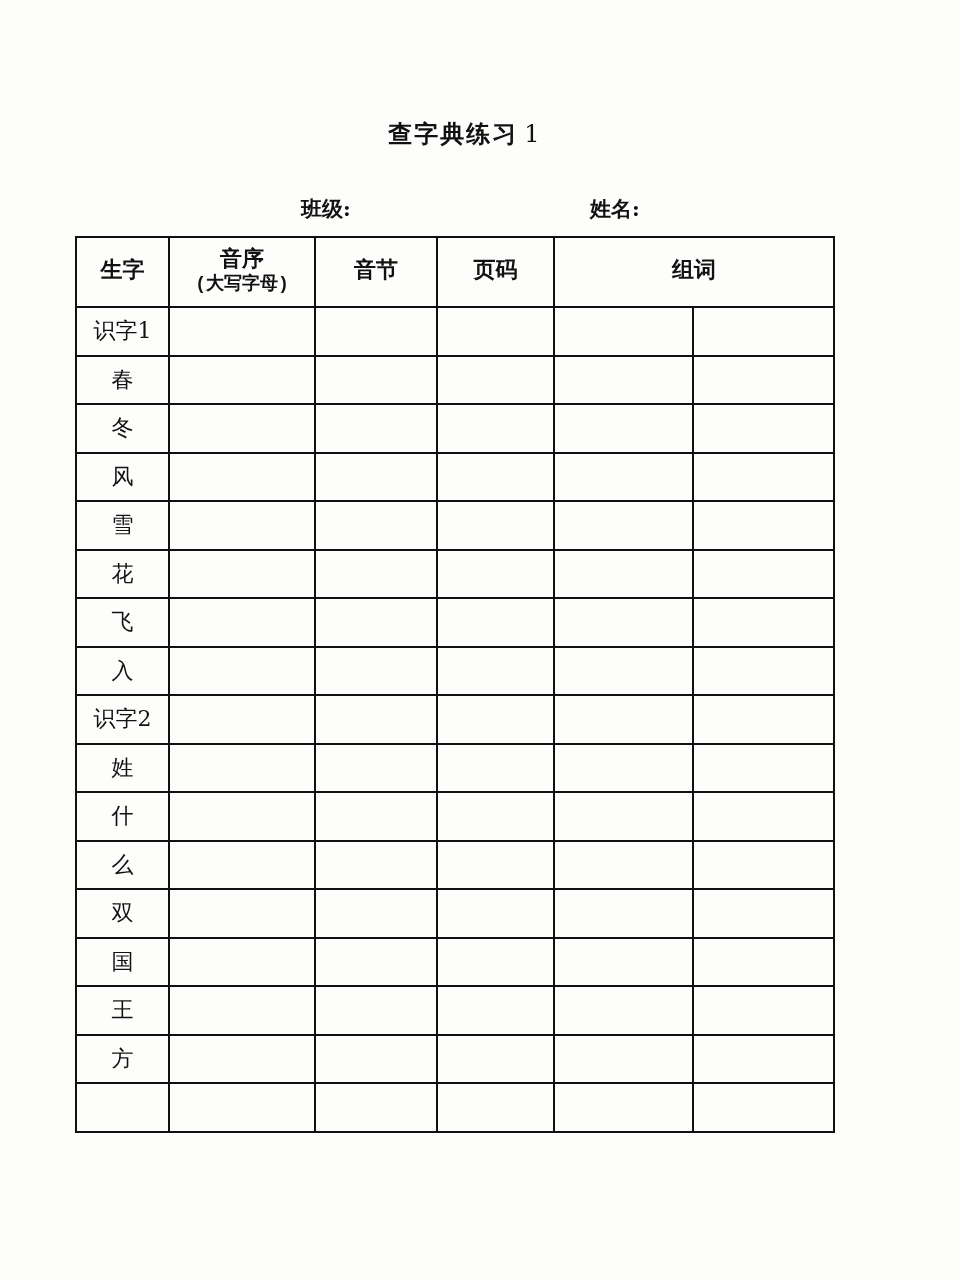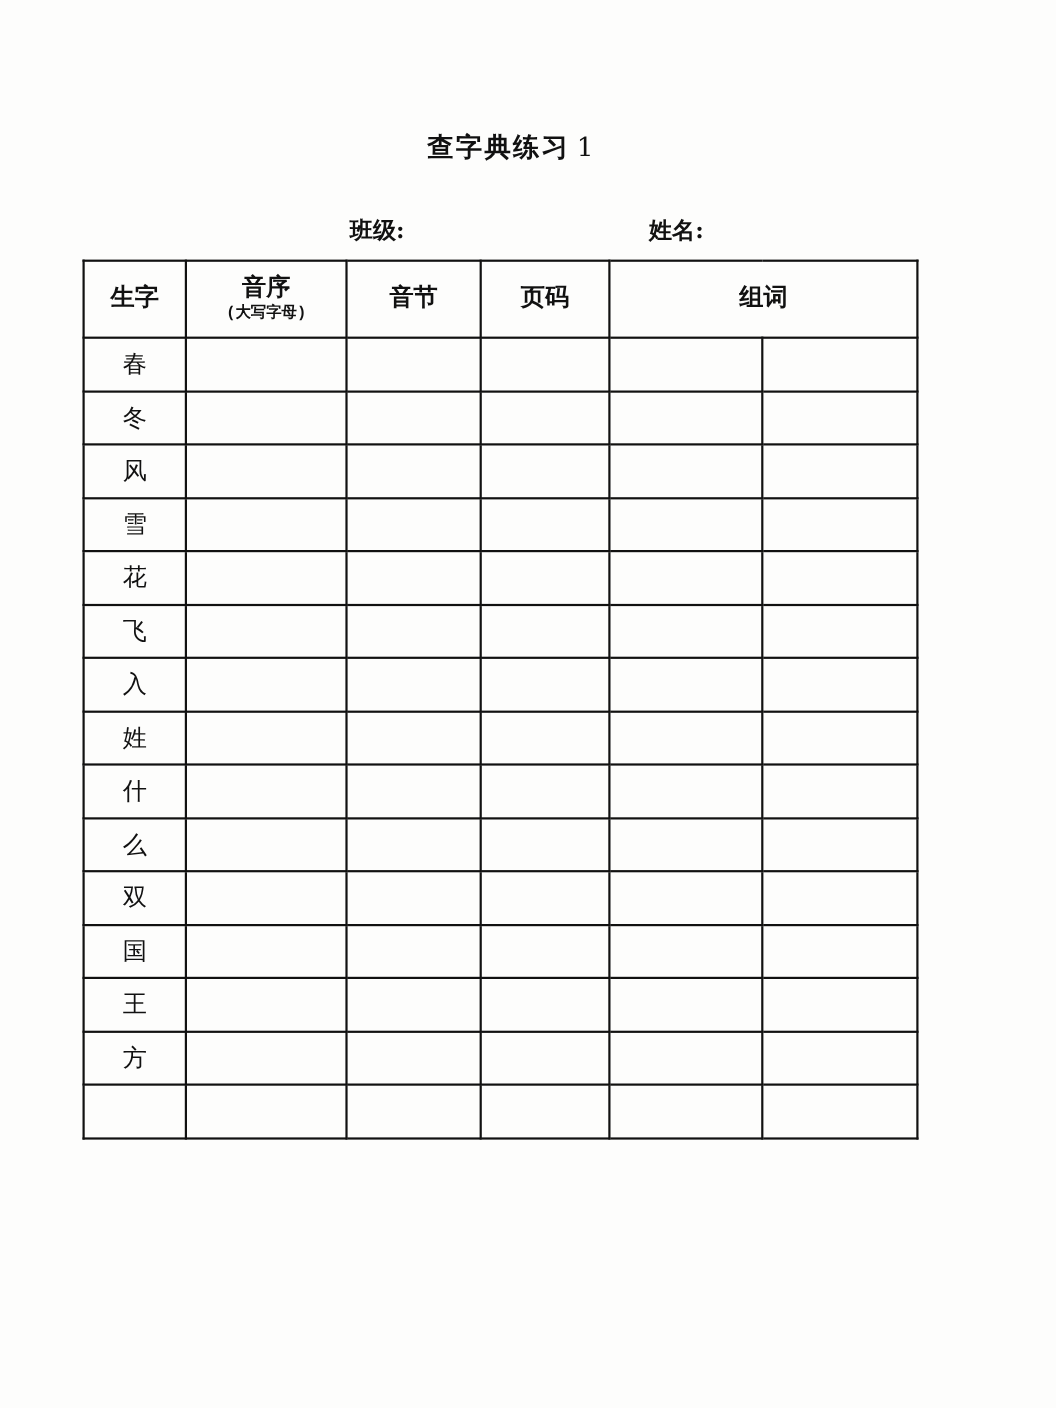--- a/index.html
+++ b/index.html
@@ -28,21 +28,21 @@
     .page-title .num {
       font-weight: normal;
       margin-left: 6px;
     }
     .meta-label {
       position: absolute;
       top: 195px;
       font-size: 21px;
       font-weight: bold;
     }
-    .meta-class { left: 318px; }
+    .meta-class { left: 301px; }
     .meta-name { left: 590px; }
     .meta-field {
       display: inline-block;
       width: 150px;
       height: 24px;
       vertical-align: middle;
       border: none;
       background: transparent;
     }
 
@@ -63,21 +63,21 @@
     }
     table.sheet th {
       height: 68px;
       font-size: 22px;
       font-weight: bold;
       line-height: 1.2;
       font-family: Liberation Mono, monospace;
     }
     table.sheet th .sub {
       display: block;
-      font-size: 14px;
+      font-size: 18px;
     }
     table.sheet td {
       height: 46.5px;
       font-size: 22px;
     }
     table.sheet td.char-cell {
       font-weight: normal;
     }
     .blank-cell {
       cursor: text;
@@ -116,20 +116,28 @@
         <span>音序</span>
         <span class="sub">(大写字母)</span>
       </th>
       <th><span>音节</span></th>
       <th><span>页码</span></th>
       <th colspan="2"><span>组词</span></th>
     </tr>
   </thead>
   <tbody id="rows">
       <tr>
+        <td class="char-cell">识字1</td>
+        <td class="blank-cell"></td>
+        <td class="blank-cell"></td>
+        <td class="blank-cell"></td>
+        <td class="blank-cell"></td>
+        <td class="blank-cell"></td>
+      </tr>
+      <tr>
         <td class="char-cell">春</td>
         <td class="blank-cell"></td>
         <td class="blank-cell"></td>
         <td class="blank-cell"></td>
         <td class="blank-cell"></td>
         <td class="blank-cell"></td>
       </tr>
       <tr>
         <td class="char-cell">冬</td>
         <td class="blank-cell"></td>
@@ -165,20 +173,28 @@
       <tr>
         <td class="char-cell">飞</td>
         <td class="blank-cell"></td>
         <td class="blank-cell"></td>
         <td class="blank-cell"></td>
         <td class="blank-cell"></td>
         <td class="blank-cell"></td>
       </tr>
       <tr>
         <td class="char-cell">入</td>
+        <td class="blank-cell"></td>
+        <td class="blank-cell"></td>
+        <td class="blank-cell"></td>
+        <td class="blank-cell"></td>
+        <td class="blank-cell"></td>
+      </tr>
+      <tr>
+        <td class="char-cell">识字2</td>
         <td class="blank-cell"></td>
         <td class="blank-cell"></td>
         <td class="blank-cell"></td>
         <td class="blank-cell"></td>
         <td class="blank-cell"></td>
       </tr>
       <tr>
         <td class="char-cell">姓</td>
         <td class="blank-cell"></td>
         <td class="blank-cell"></td>

